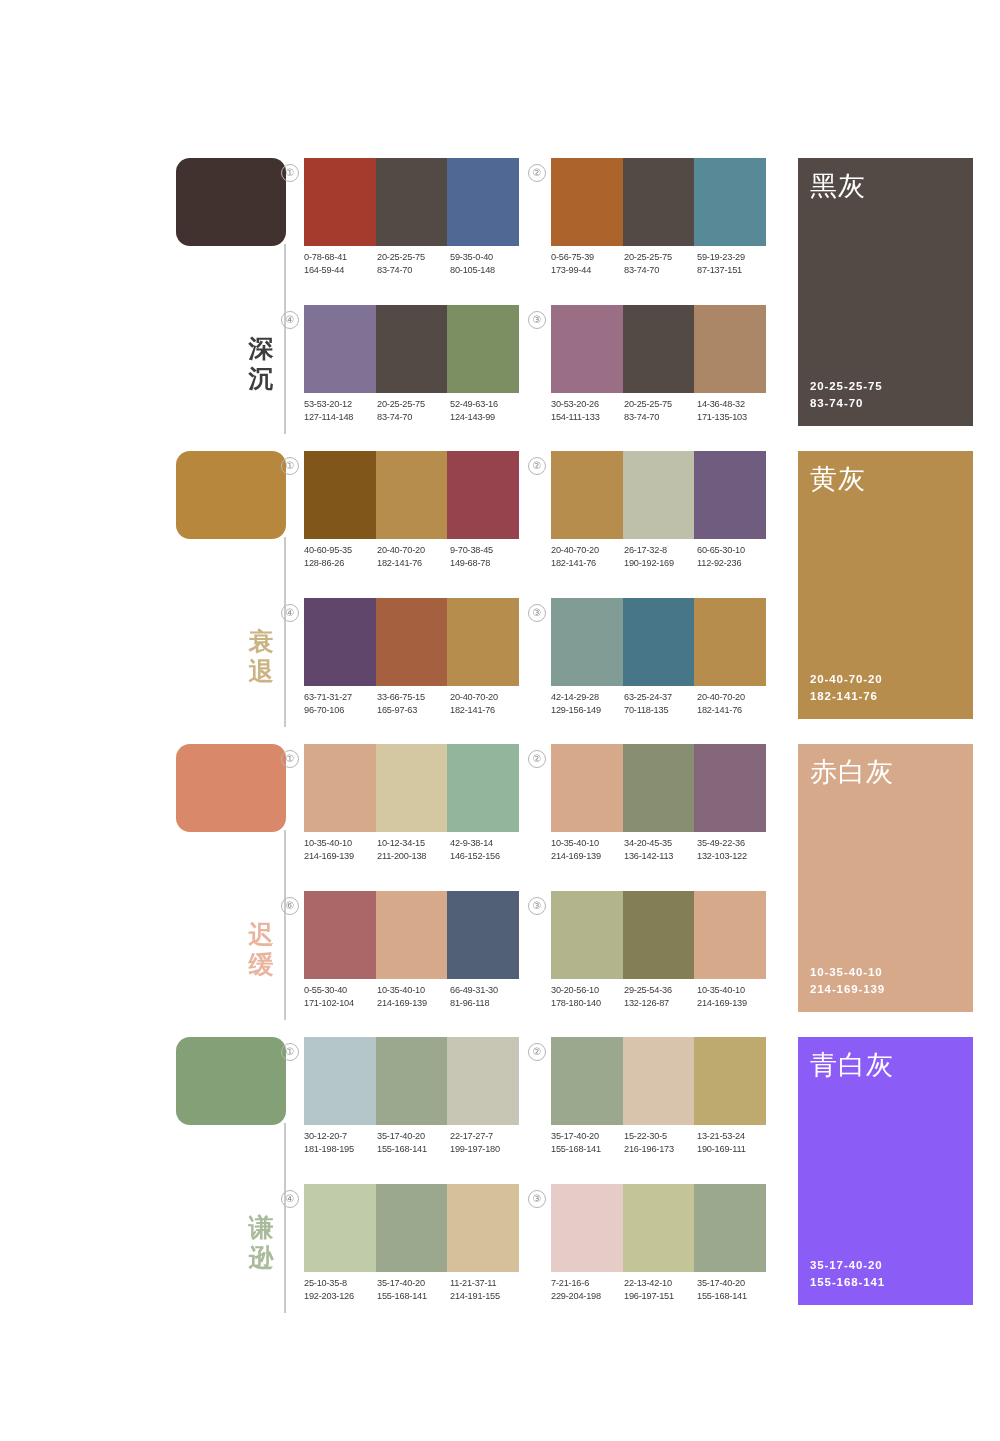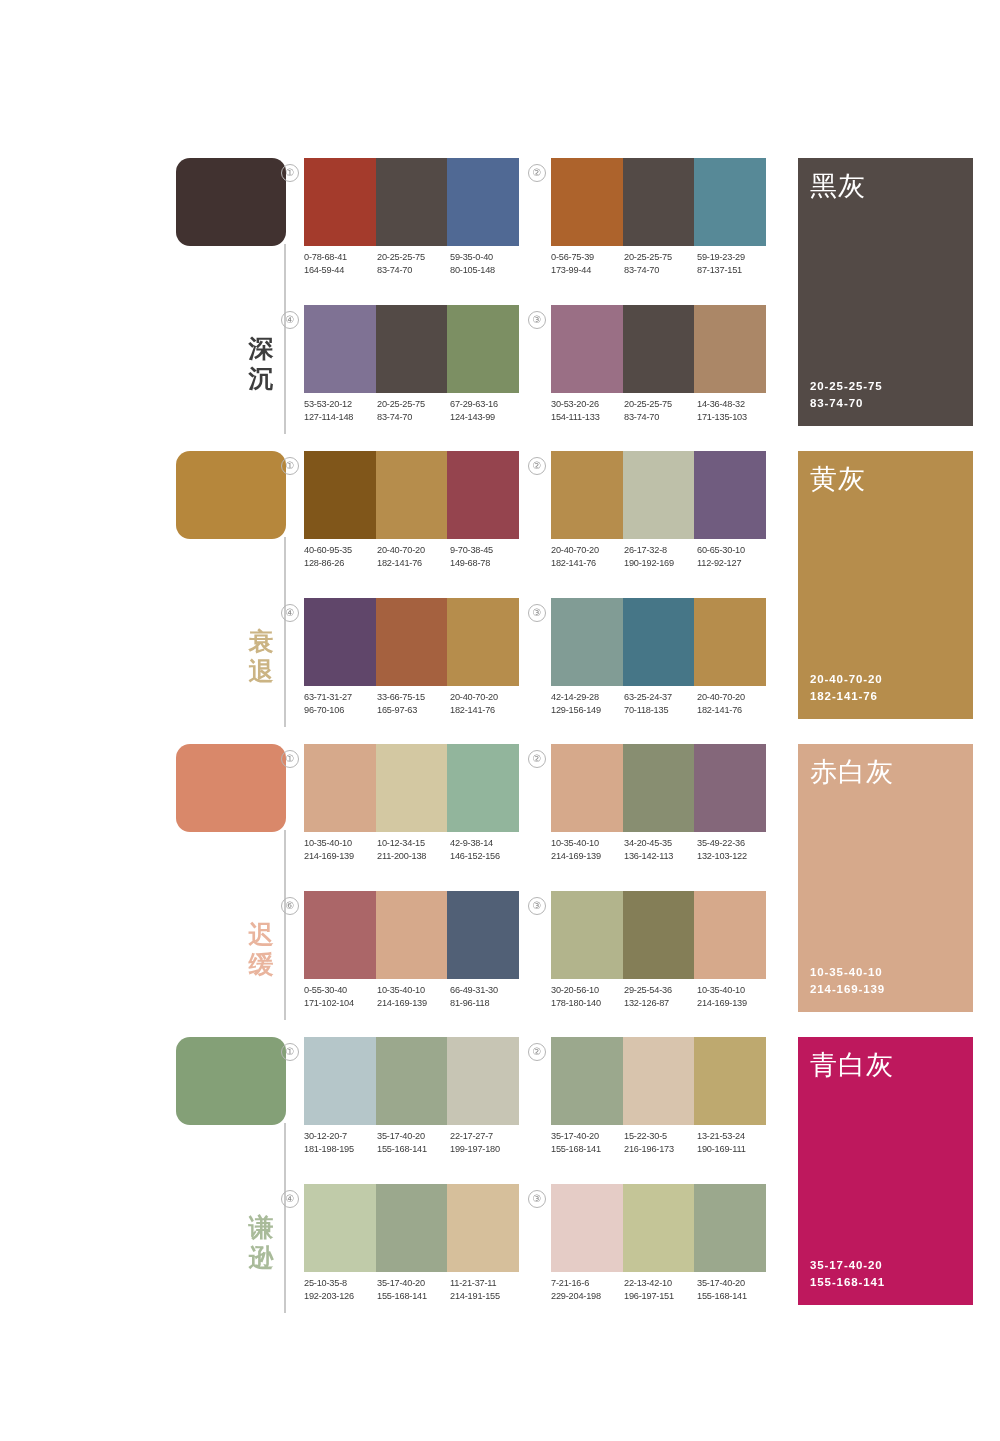--- a/index.html
+++ b/index.html
@@ -218,21 +218,21 @@
         <div class="codes">
           <div class="code">
             <span class="cmyk">53-53-20-12</span>
             <span class="rgb">127-114-148</span>
           </div>
           <div class="code">
             <span class="cmyk">20-25-25-75</span>
             <span class="rgb">83-74-70</span>
           </div>
           <div class="code">
-            <span class="cmyk">67-29-63-16</span>
+            <span class="cmyk">52-49-63-16</span>
             <span class="rgb">124-143-99</span>
           </div>
         </div>
       </div>
       <div class="group" style="left: 551px; top: 155px;">
         <div class="marker">③</div>
         <div class="swatches">
           <div class="sw" title="154-111-133" style="background: rgb(154, 111, 133);"></div>
           <div class="sw" title="83-74-70" style="background: rgb(83, 74, 70);"></div>
           <div class="sw" title="171-135-103" style="background: rgb(171, 135, 103);"></div>
@@ -302,21 +302,21 @@
           <div class="code">
             <span class="cmyk">20-40-70-20</span>
             <span class="rgb">182-141-76</span>
           </div>
           <div class="code">
             <span class="cmyk">26-17-32-8</span>
             <span class="rgb">190-192-169</span>
           </div>
           <div class="code">
             <span class="cmyk">60-65-30-10</span>
-            <span class="rgb">112-92-127</span>
+            <span class="rgb">112-92-236</span>
           </div>
         </div>
       </div>
       <div class="group" style="left: 304px; top: 155px;">
         <div class="marker">④</div>
         <div class="swatches">
           <div class="sw" title="96-70-106" style="background: rgb(96, 70, 106);"></div>
           <div class="sw" title="165-97-63" style="background: rgb(165, 97, 63);"></div>
           <div class="sw" title="182-141-76" style="background: rgb(182, 141, 76);"></div>
         </div>
@@ -560,21 +560,21 @@
           <div class="code">
             <span class="cmyk">22-13-42-10</span>
             <span class="rgb">196-197-151</span>
           </div>
           <div class="code">
             <span class="cmyk">35-17-40-20</span>
             <span class="rgb">155-168-141</span>
           </div>
         </div>
       </div>
-      <div class="hero" style="background: #be185d;">
+      <div class="hero" style="background: #8b5cf6;">
         <div class="hero-title">青白灰</div>
         <div class="hero-codes">
           <span>35-17-40-20</span>
           <span>155-168-141</span>
         </div>
       </div>
     </div>
   </div>
 
 </body></html>

